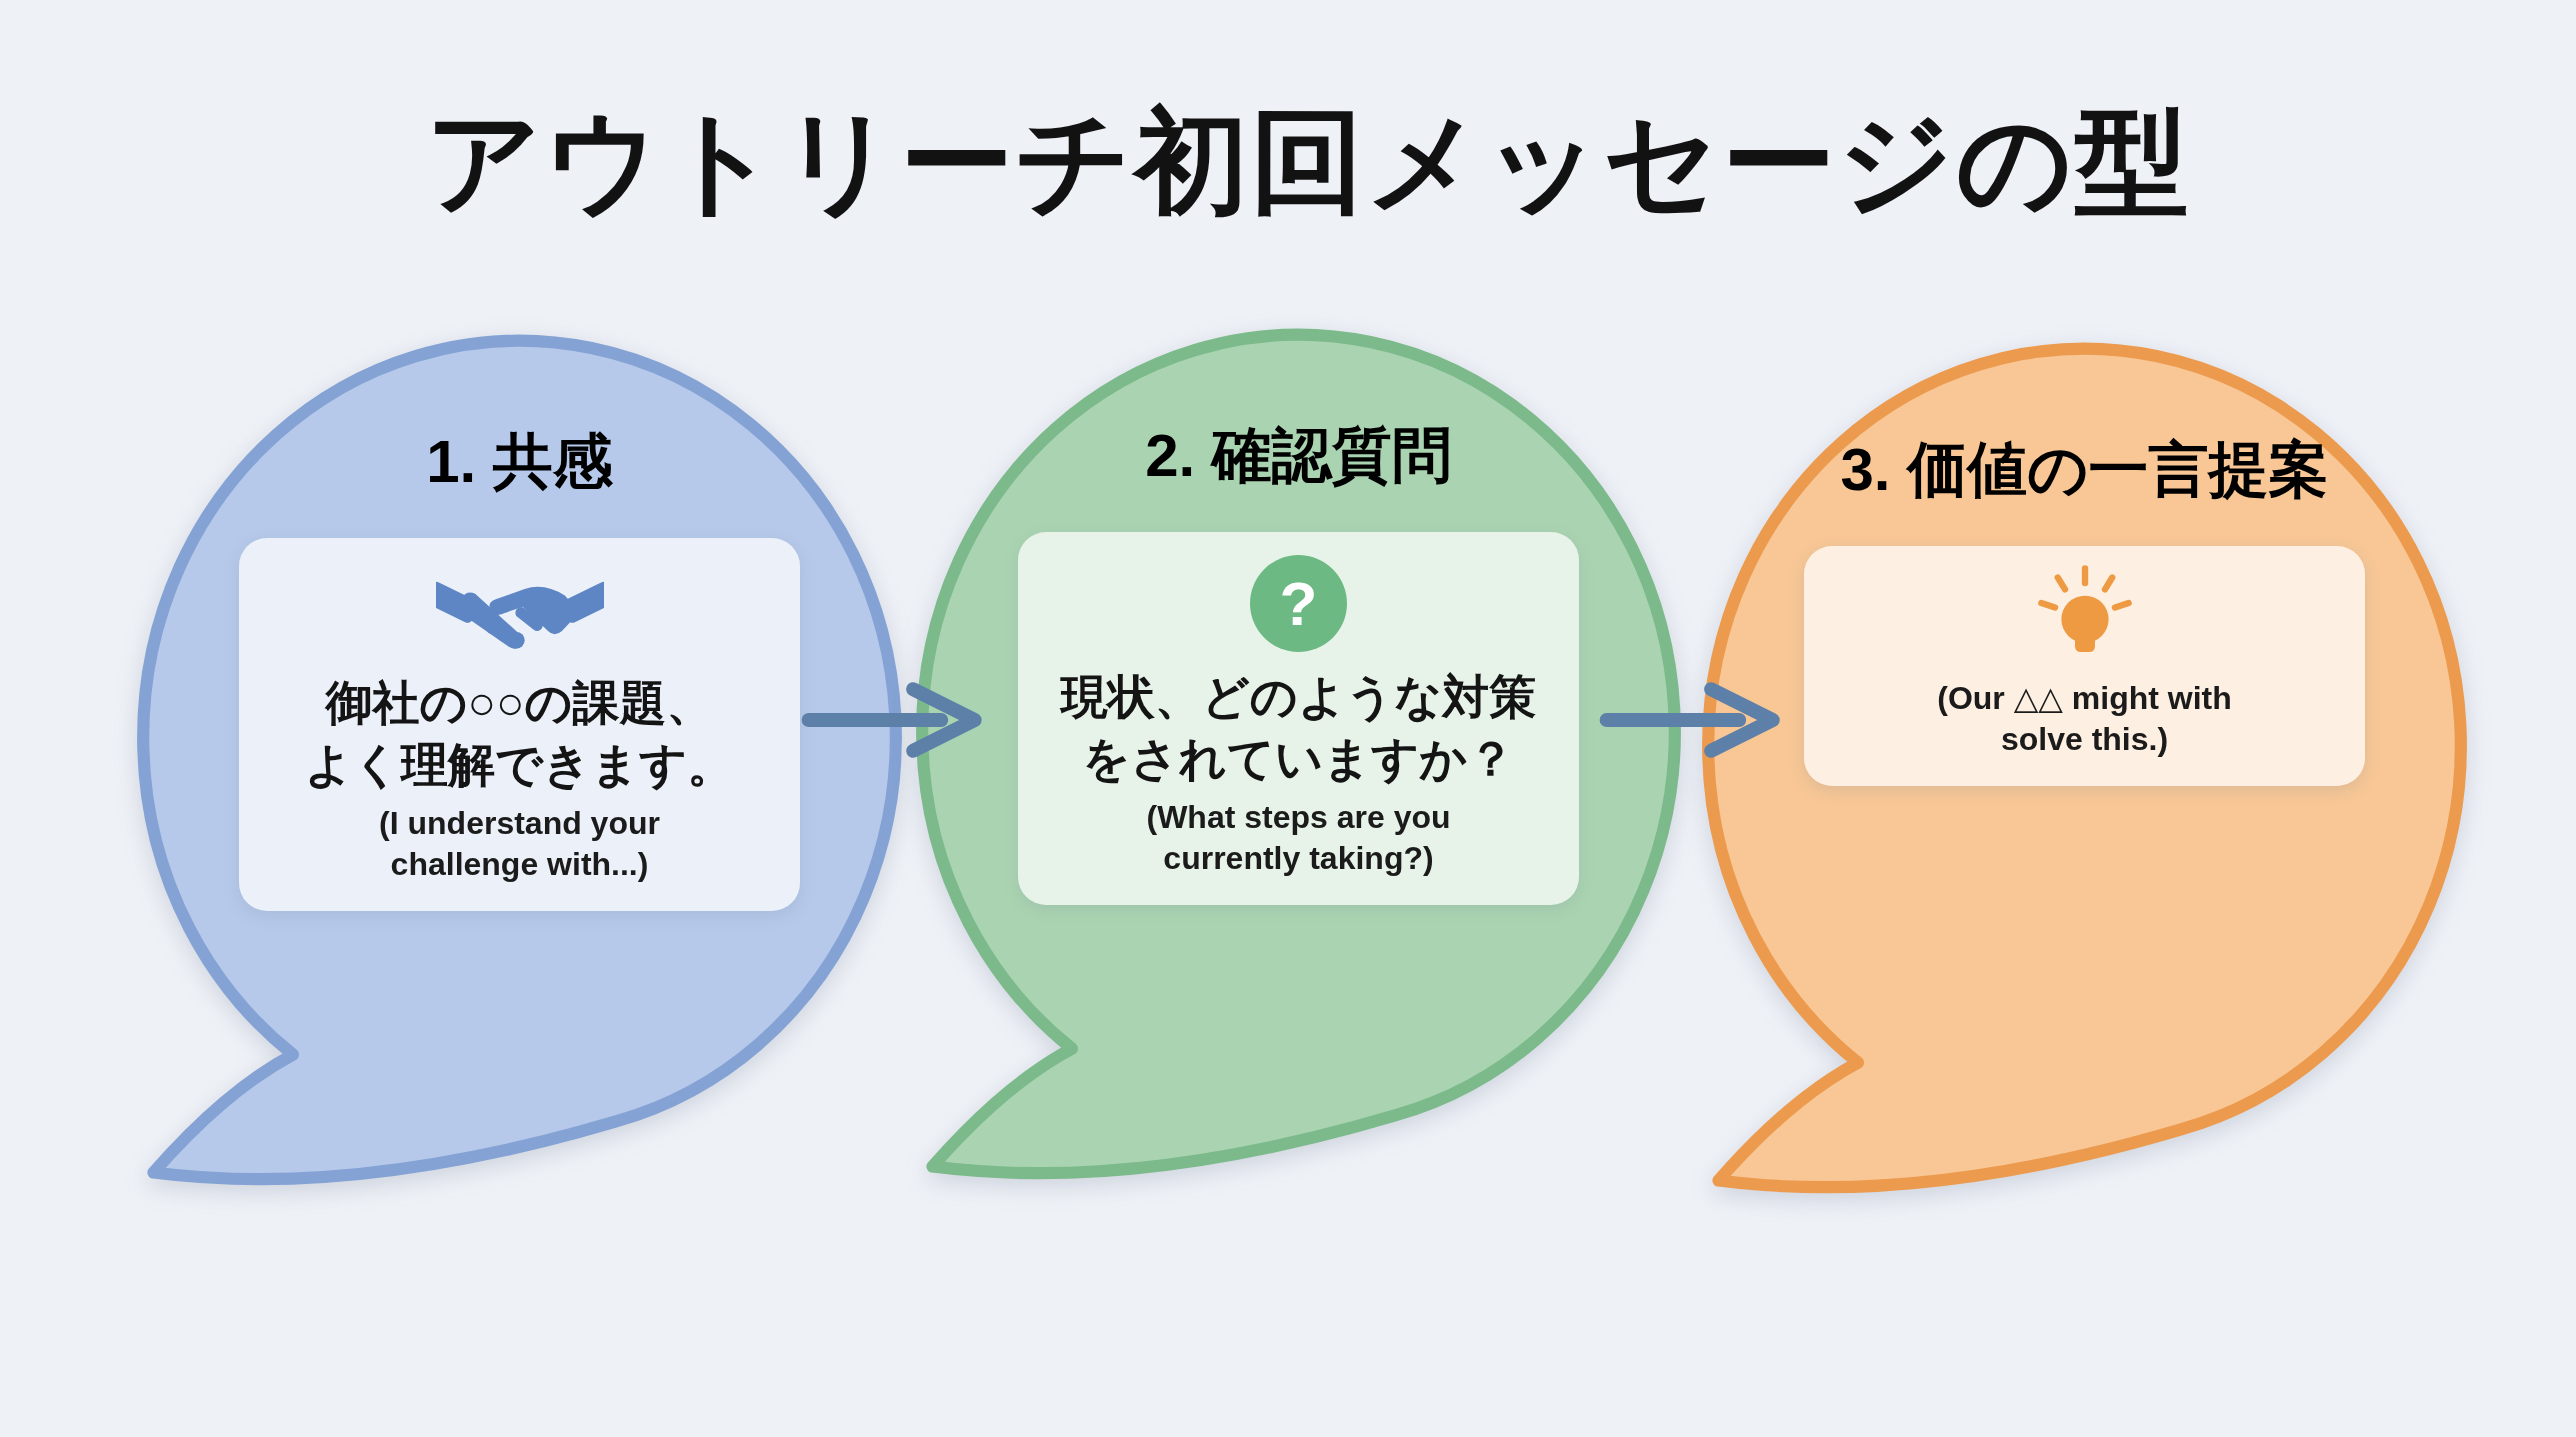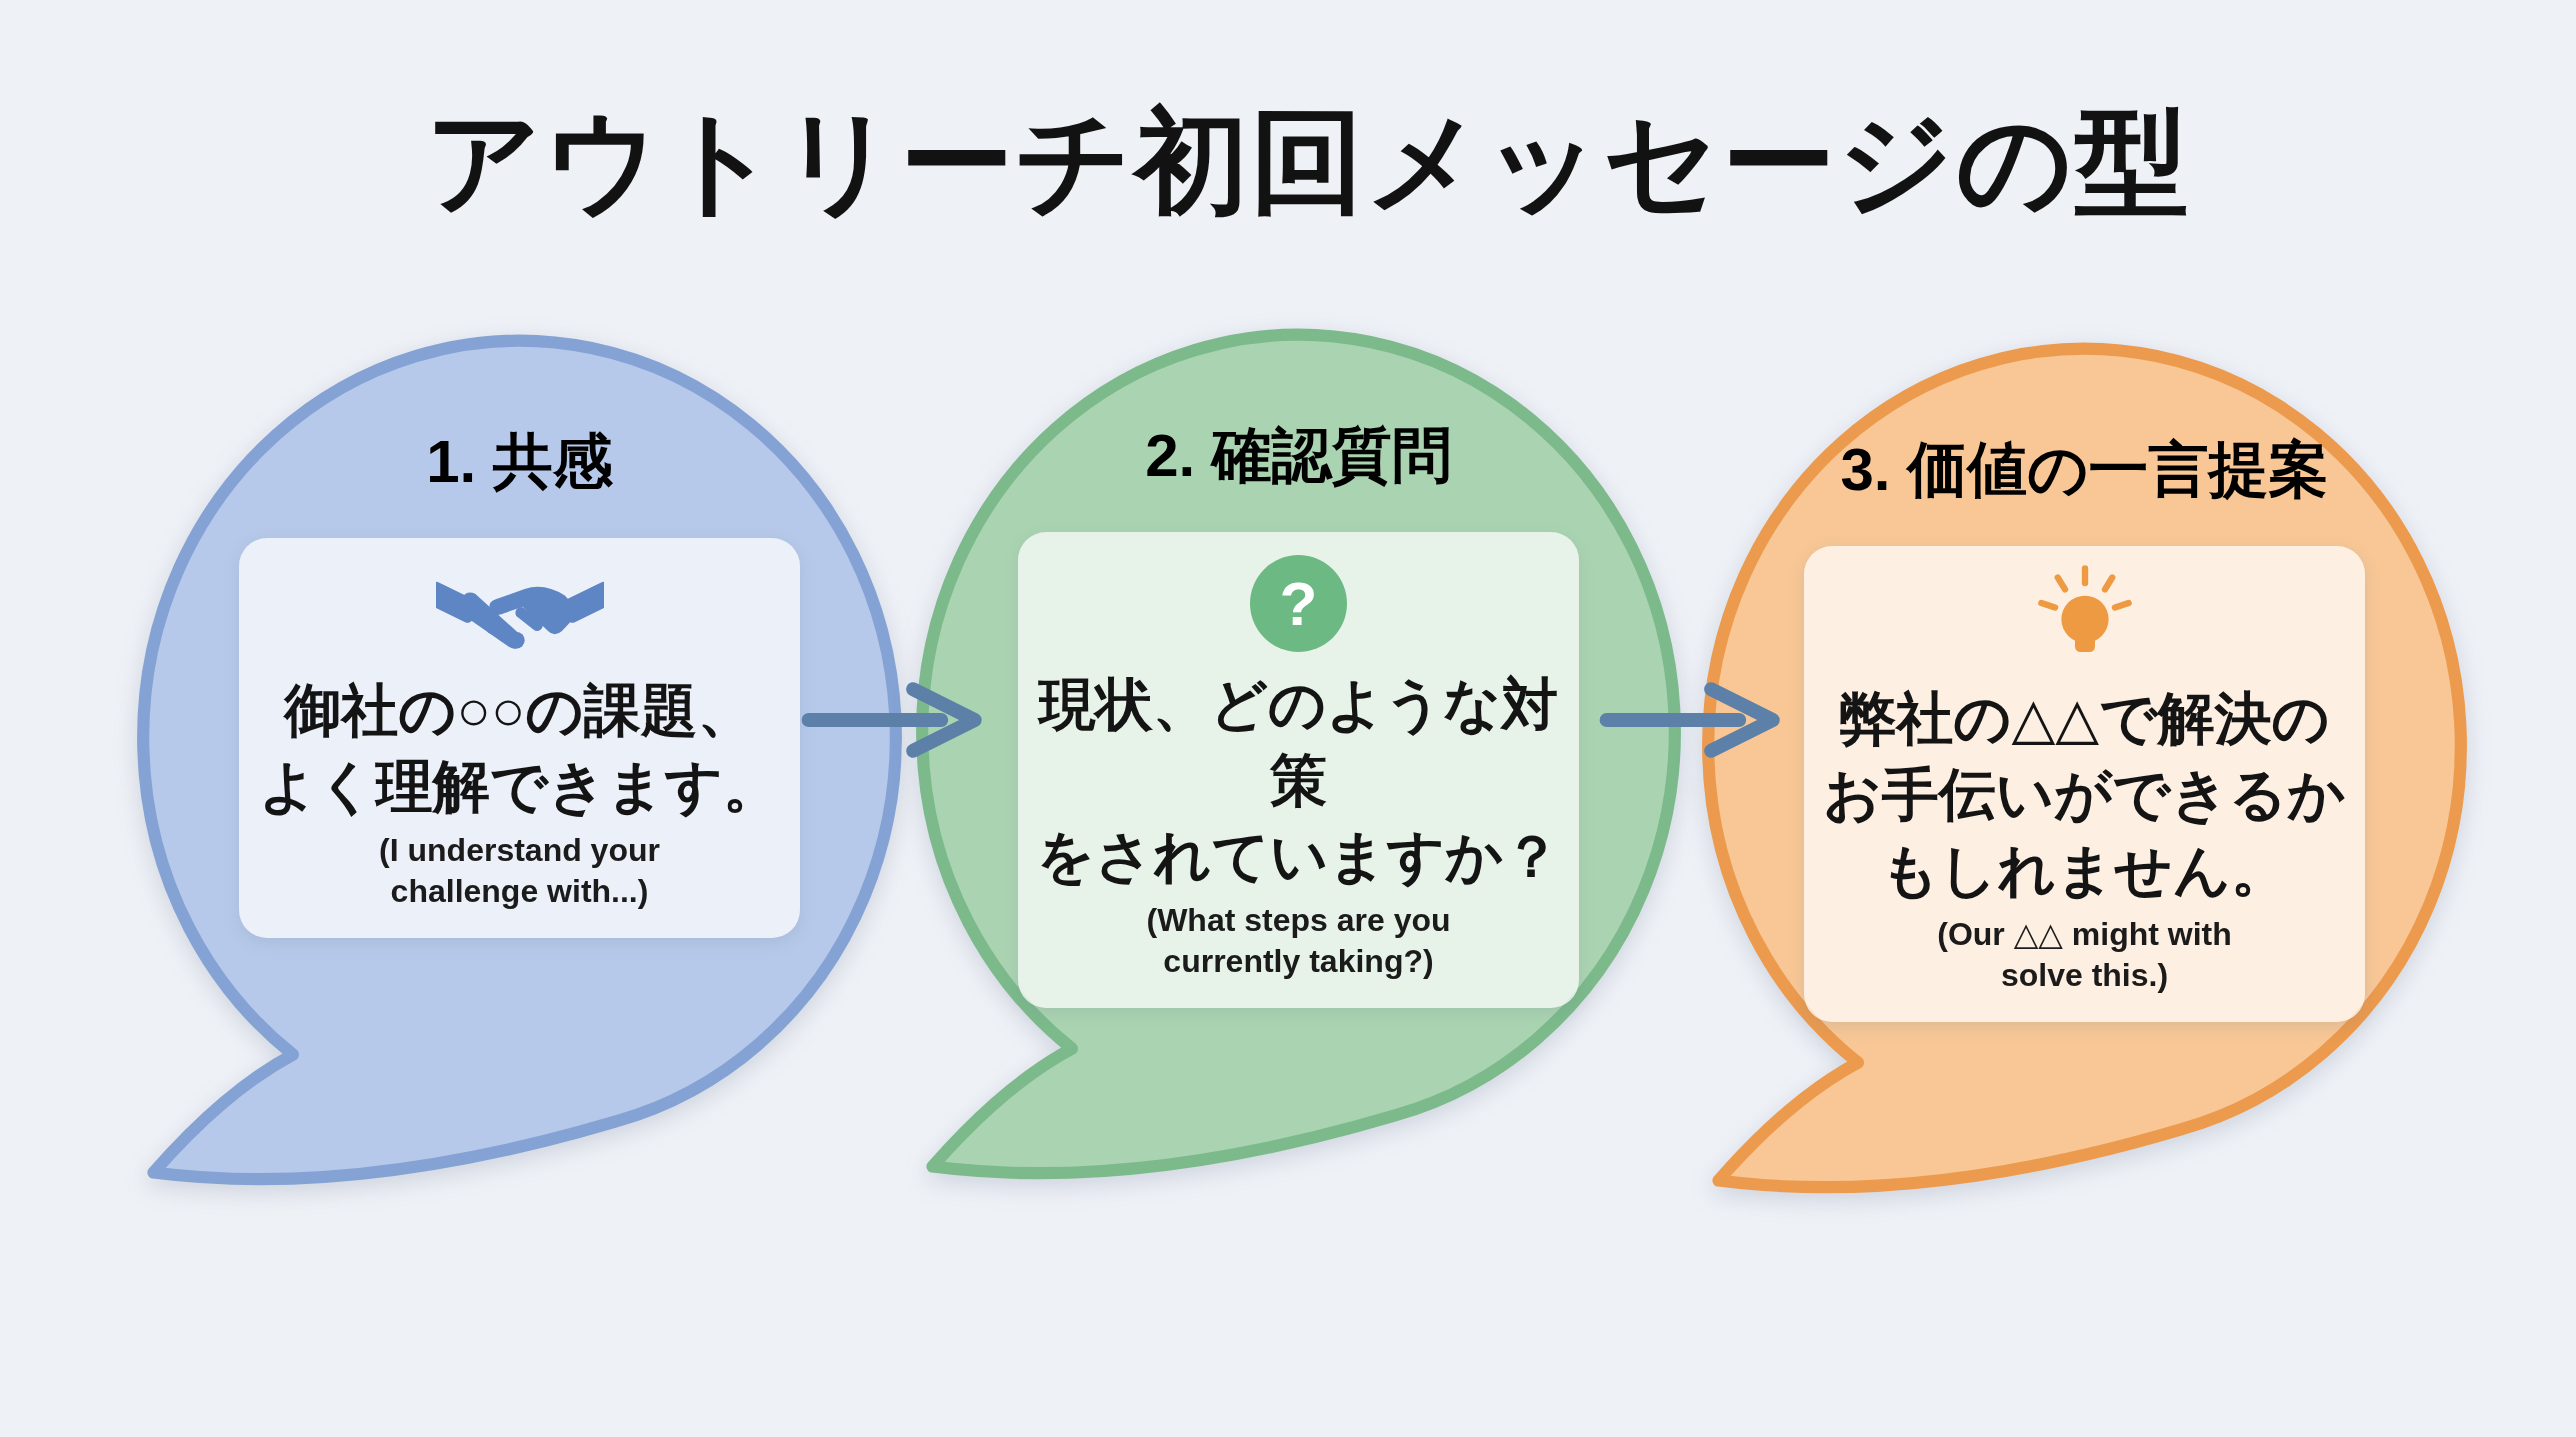--- a/index.html
+++ b/index.html
@@ -26,21 +26,21 @@
   .card{
     position:absolute;left:108px;right:108px;top:210px;
     background:rgba(255,255,255,0.72);
     border-radius:28px;
     padding:17px 11.2px 26px 11.2px;
     box-shadow:0 4.7px 15px rgba(110,125,150,0.18);
     text-align:center;
   }
   .icon-row{height:109px;display:flex;align-items:center;justify-content:center;}
   .jp-text{
-    font-size:57px;font-weight:700;line-height:1.34;color:#141414;
+    font-size:47px;font-weight:700;line-height:1.34;color:#141414;
     white-space:pre-line;margin-top:7.5px;
   }
   .en-text{
     font-size:32px;font-weight:600;line-height:1.28;color:#1b1b1b;
     white-space:pre-line;margin-top:5.6px;
   }
   .q-circle{
     width:97px;height:97px;border-radius:50%;
     display:flex;align-items:center;justify-content:center;
   }
@@ -124,23 +124,20 @@
             <line x1="90" y1="16" x2="82" y2="29"></line>
             <line x1="12" y1="44" x2="27" y2="49"></line>
             <line x1="108" y1="44" x2="93" y2="49"></line>
           </g>
           <g fill="#ee9a42">
             <circle cx="60" cy="62" r="26"></circle>
             <path d="M49 86 h22 v6 a6 6 0 0 1 -6 6 h-10 a6 6 0 0 1 -6 -6 Z"></path>
           </g>
         </svg>
       </div>
-      <div class="jp-text">弊社の△△で解決の
-お手伝いができるか
-もしれません。</div>
       <div class="en-text">(Our △△ might with
 solve this.)</div>
     </div>
   </div>
 
   <svg class="flow-arrow" style="left:801px;top:678px;" viewBox="0 0 200 90">
     <g fill="none" stroke-width="15" stroke-linecap="round" stroke-linejoin="round" stroke="#5d80a8">
       <line x1="8" y1="45" x2="150" y2="45"></line>
       <polyline points="120,12 186,45 120,78"></polyline>
     </g>

